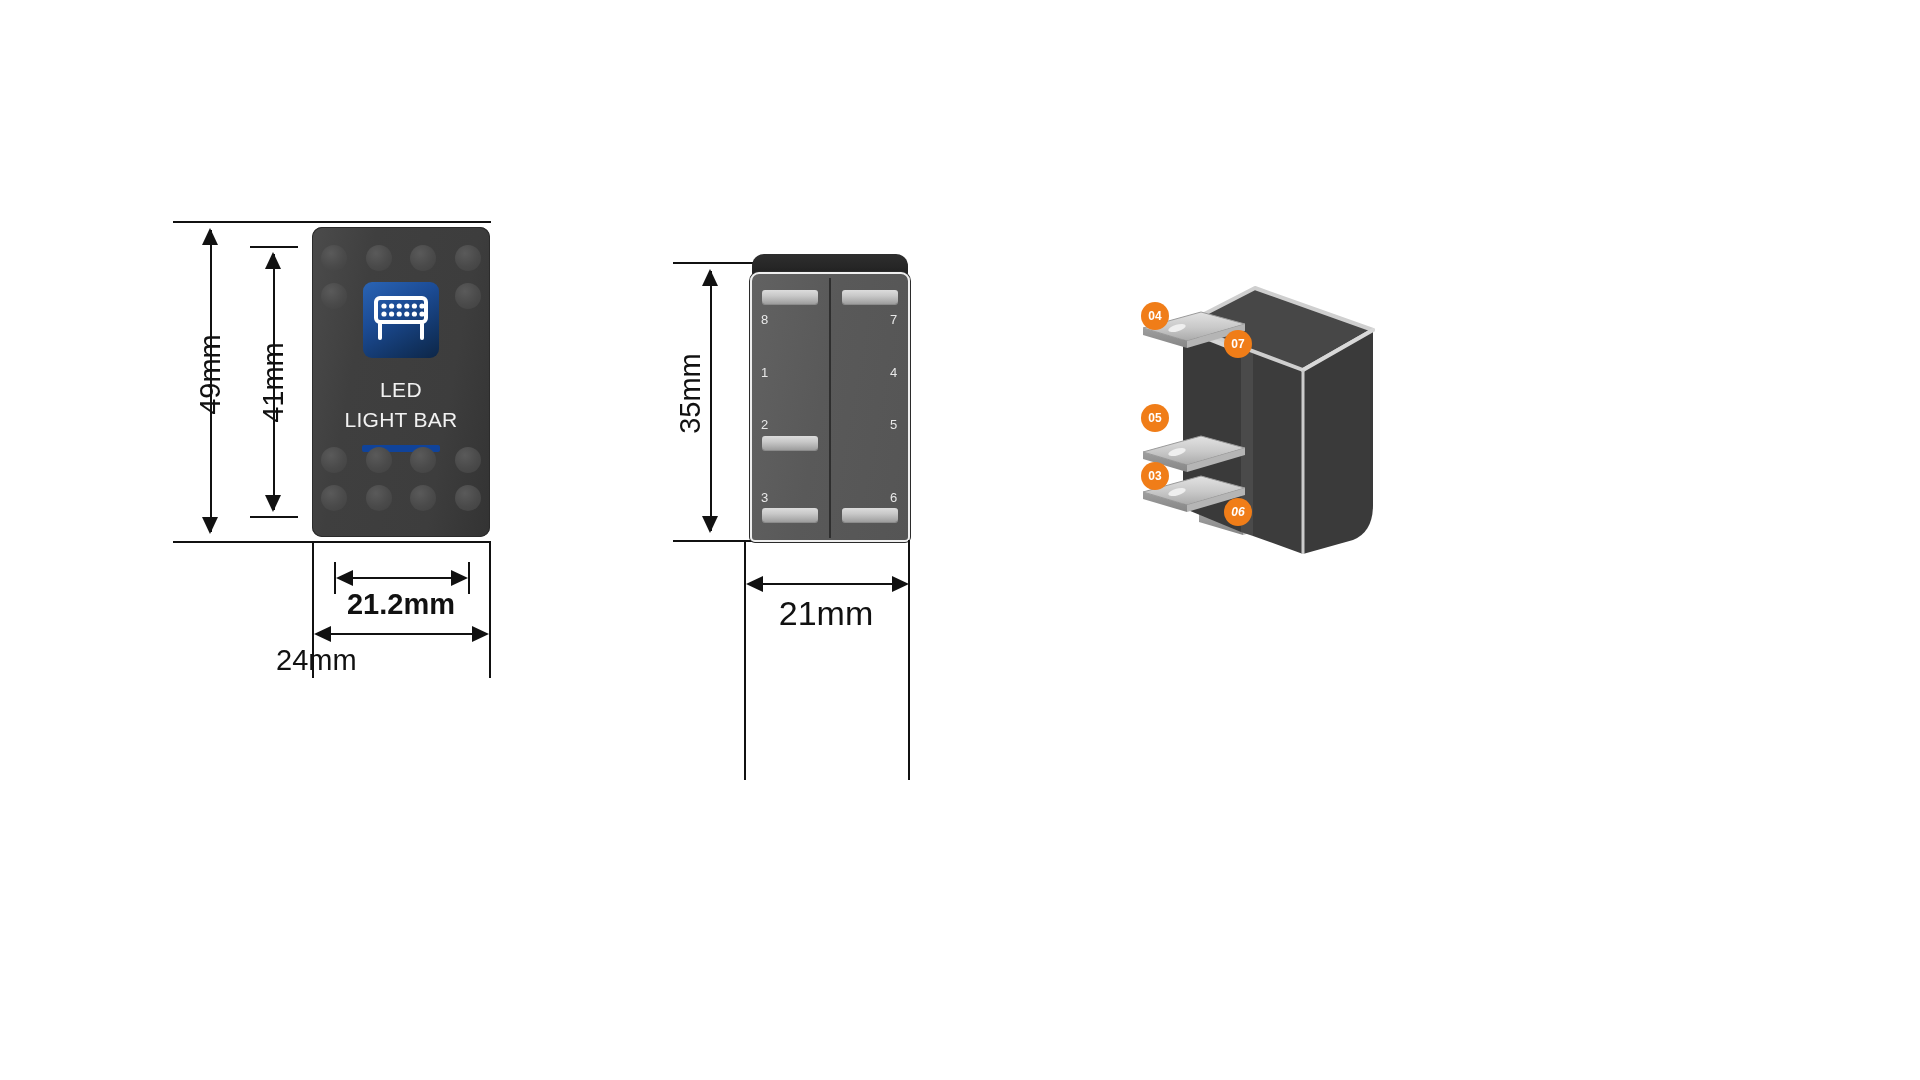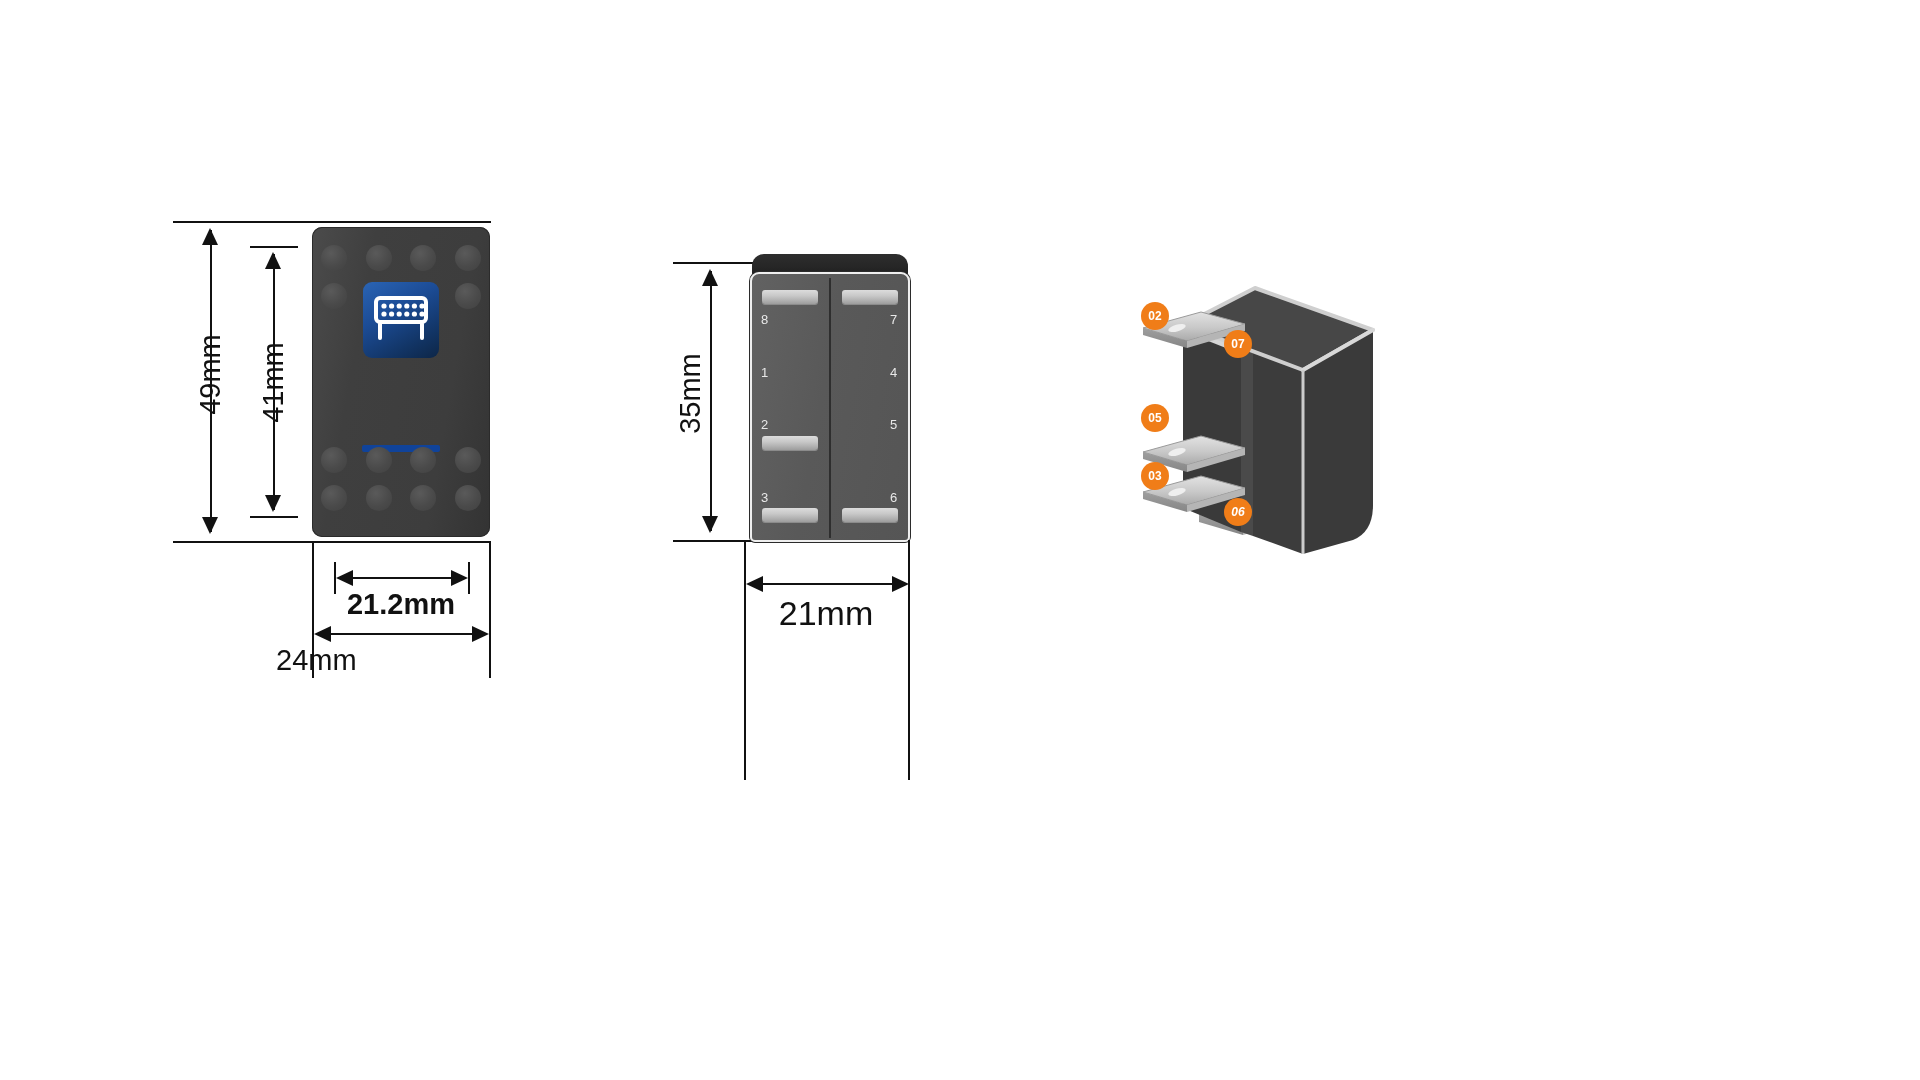--- a/index.html
+++ b/index.html
@@ -168,20 +168,24 @@
               <circle cx="51.4" cy="32" r="2.6"></circle>
               <circle cx="59" cy="32" r="2.6"></circle>
           </g>
 
           <path d="M17 42 L17 56" stroke="#ffffff" stroke-width="4" stroke-linecap="round" fill="none"></path>
           <path d="M59 42 L59 56" stroke="#ffffff" stroke-width="4" stroke-linecap="round" fill="none"></path>
           <path d="M17 40 L59 40" stroke="#ffffff" stroke-width="4" stroke-linecap="round" fill="none"></path>
         </svg>
       </div>
 
+      <div id="front-label">
+        <div>LED</div>
+        <div>LIGHT BAR</div>
+      </div>
 
       <div id="front-indicator"></div>
 
       <div class="dotgrid" id="dots-bottom">
         <div class="dot"></div>
         <div class="dot"></div>
         <div class="dot"></div>
         <div class="dot"></div>
         <div class="dot"></div>
         <div class="dot"></div>
@@ -304,20 +308,20 @@
       </g>
 
       <g>
         <path d="M18 222 L76 206 L120 218 L62 235 Z" fill="url(#bladeG)" stroke="#9a9a9a" stroke-width="1"></path>
         <path d="M18 222 L62 235 L62 242 L18 229 Z" fill="url(#bladeEdge)"></path>
         <path d="M62 235 L120 218 L120 225 L62 242 Z" fill="#b5b5b5"></path>
         <ellipse cx="52" cy="222" rx="9" ry="3.4" fill="#efefef" transform="rotate(-16 52 222)"></ellipse>
       </g>
     </svg>
 
-    <div class="badge" style="left:16px;  top:32px;">02</div>
+    <div class="badge" style="left:16px;  top:32px;">04</div>
     <div class="badge" style="left:99px;  top:60px;">07</div>
     <div class="badge" style="left:16px;  top:134px;">05</div>
     <div class="badge" style="left:16px;  top:192px;">03</div>
     <div class="badge" style="left:99px;  top:228px;font-style:italic;">06</div>
   </div>
 
 </div>
 
 </body></html>

